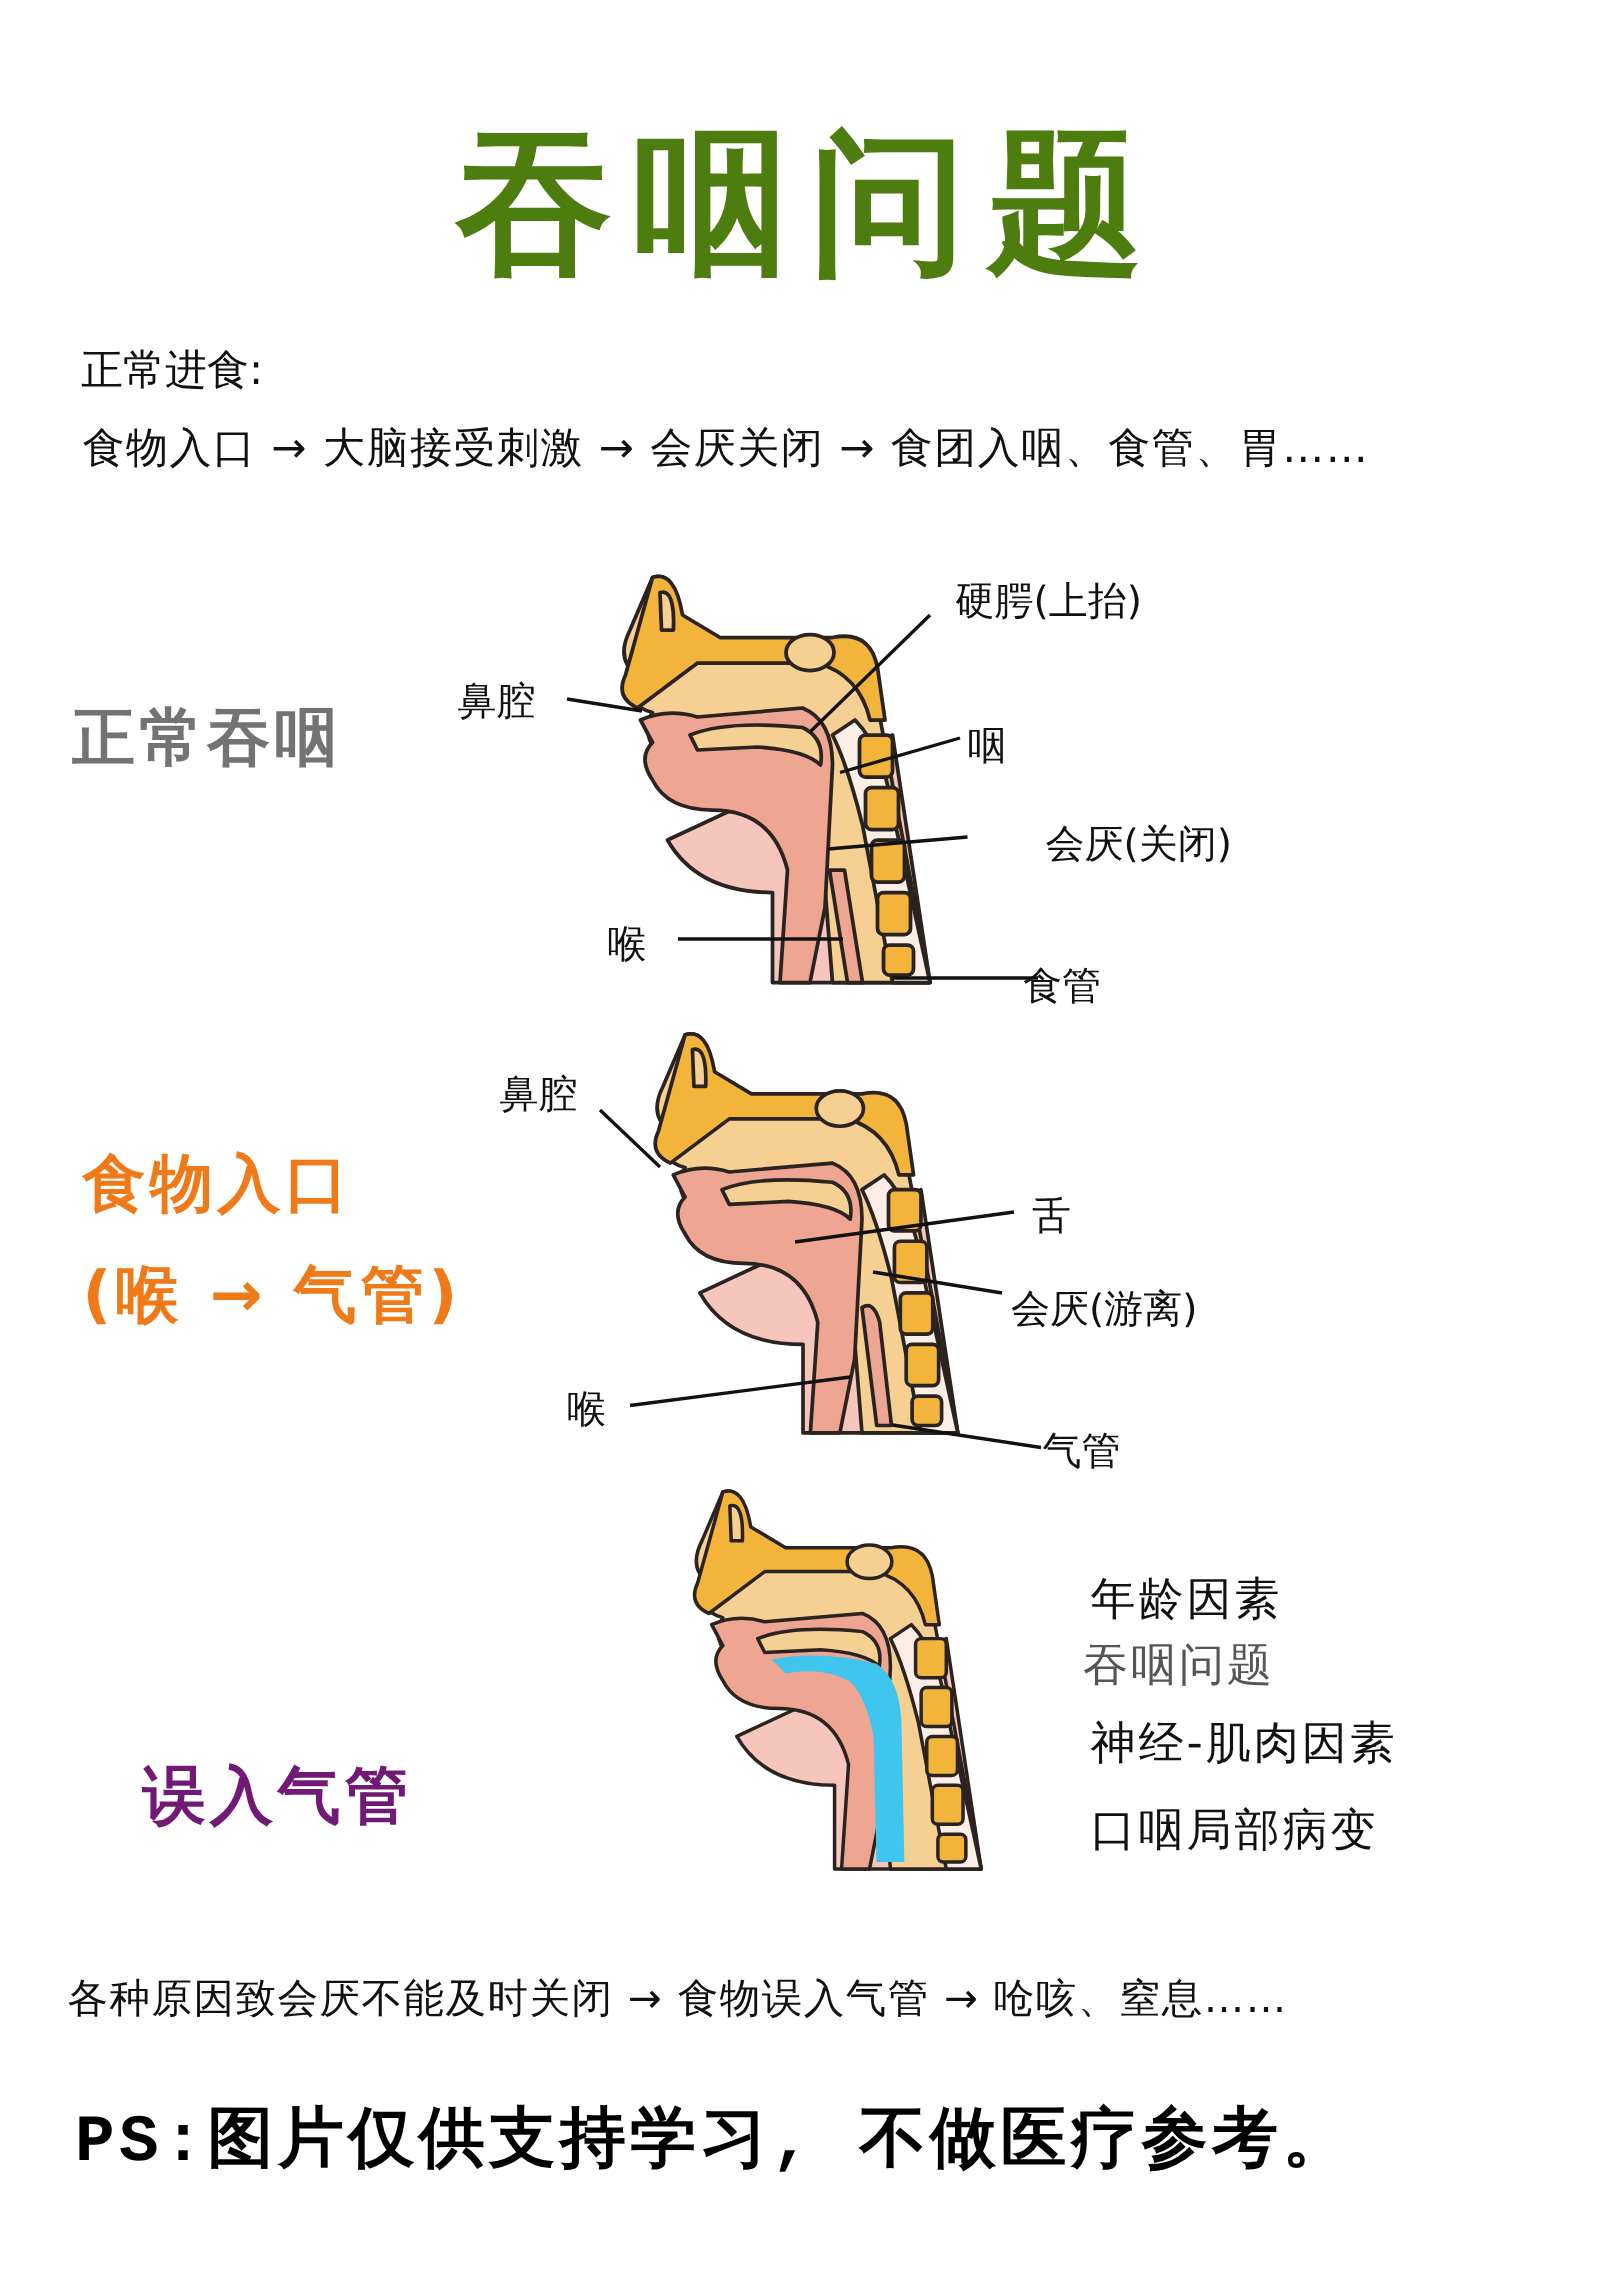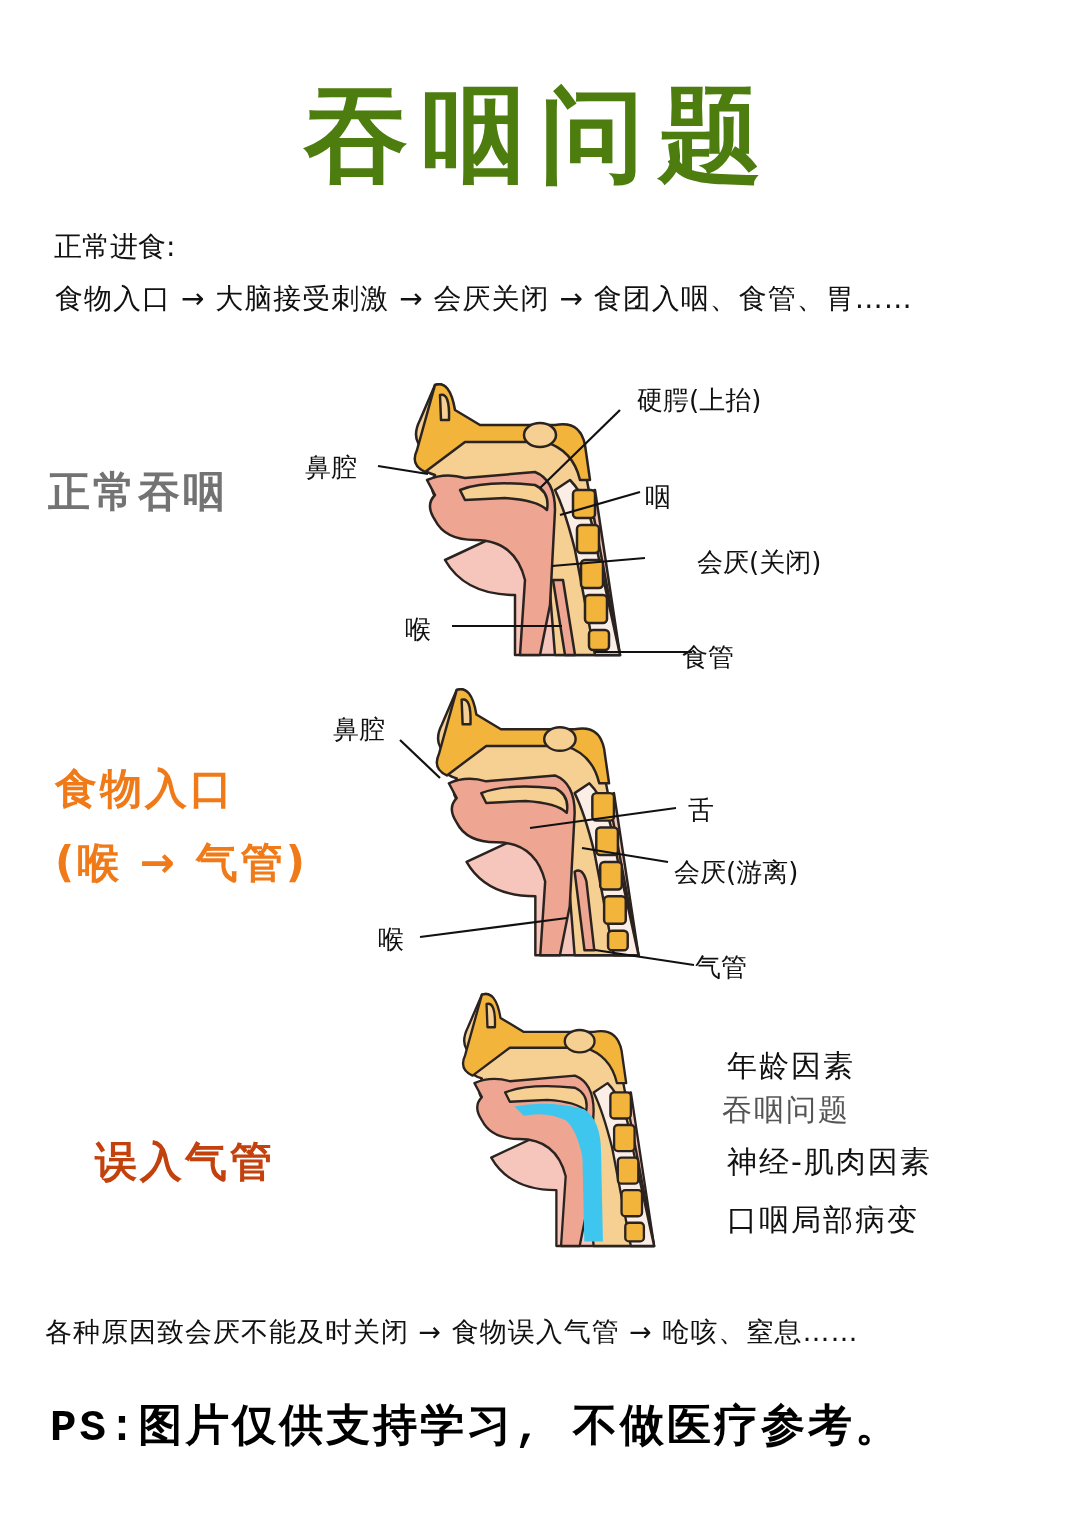--- a/index.html
+++ b/index.html
@@ -25,21 +25,21 @@
 <div class="abs intro-h">正常进食:</div>
 <div class="abs intro-flow">食物入口 → 大脑接受刺激 → 会厌关闭 → 食团入咽、食管、胃……</div>
 
 <div class="abs side-label" style="left:48px; top:455px; color:#737373;">
   <div>正常吞咽</div>
 </div>
 <div class="abs side-label" style="left:55px; top:752px; color:#f07a18;">
   <div>食物入口</div>
   <div>(喉 → 气管)</div>
 </div>
-<div class="abs side-label" style="left:95px; top:1125px; color:#c2410c;">
+<div class="abs side-label" style="left:95px; top:1160px; color:#701a75;">
   <div>误入气管</div>
 </div>
 
 <div class="abs" style="left:405px; top:380px; width:260px; height:290px;">
   <svg width="260" height="290" viewBox="0 0 260 290">
     <g stroke="#2a2320" stroke-width="2.5" stroke-linejoin="round">
 
       <path d="M40 180 Q60 215 110 215 L110 275 L215 275 L190 110 Z" fill="#f6c6bc"></path>
 
       <path d="M30 5 Q45 0 48 30 L70 48 L150 52 Q175 60 180 90 L215 275 L150 275 L140 150 Q120 130 90 140 L40 130 Q20 110 30 95 Q10 90 20 70 Q5 60 15 40 Z" fill="#f6cf92"></path>

